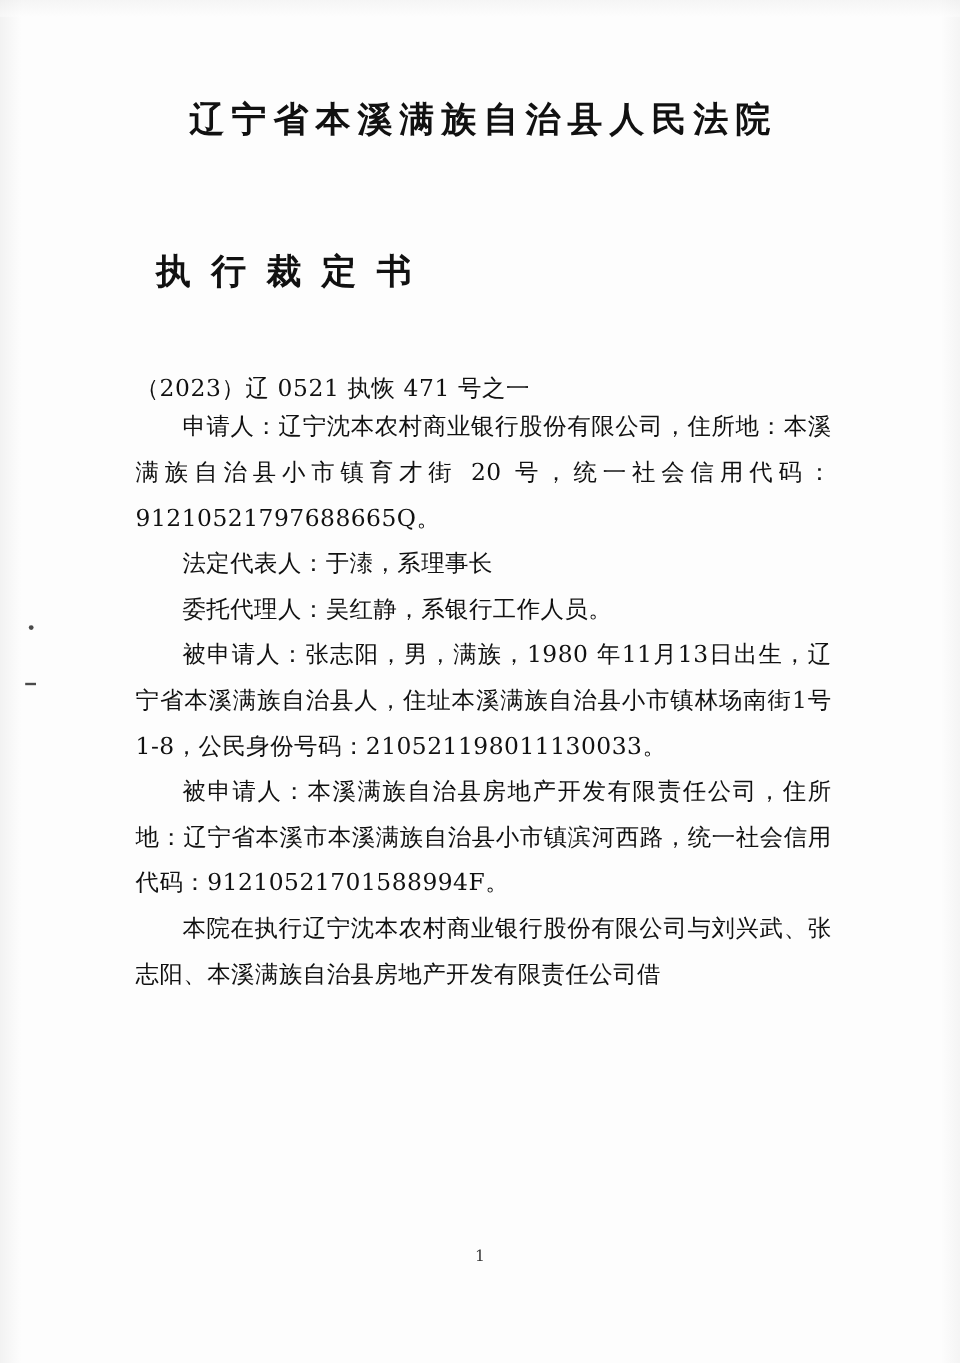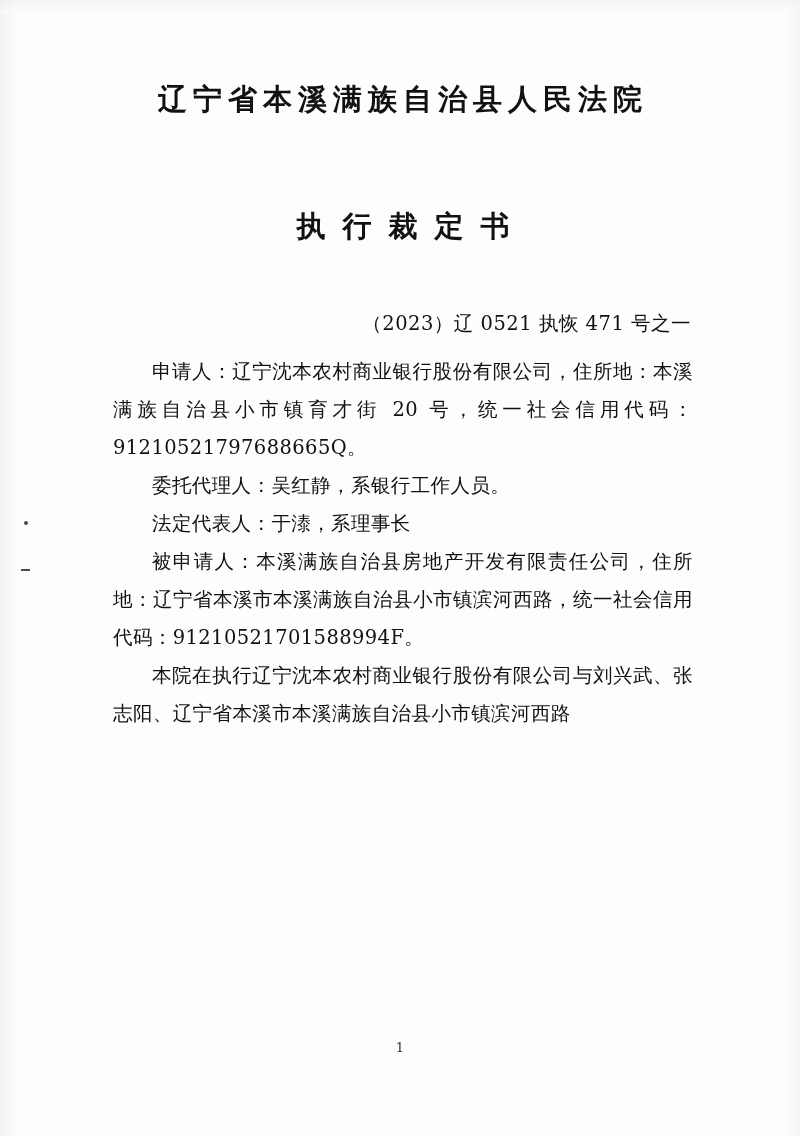--- a/index.html
+++ b/index.html
@@ -56,42 +56,41 @@
     letter-spacing: 6px;
     text-align: center;
     white-space: nowrap;
     margin: 0 0 0 0;
     line-height: 46px;
   }
   .doc-title {
     font-size: 29px;
     font-weight: bold;
     letter-spacing: 17px;
-    text-align: center;
+    text-align: left;
     margin-top: 82px;
     line-height: 44px;
     text-indent: 17px;
   }
   .case-number {
     font-size: 19.5px;
-    text-align: right;
     margin-top: 62px;
     letter-spacing: 0.5px;
     padding-right: 2px;
   }
   .para {
     font-size: 19.5px;
     line-height: 38px;
     text-align: justify;
     text-justify: inter-ideograph;
     text-indent: 2em;
     margin: 0;
     letter-spacing: 0.4px;
   }
-  .para.first-body { margin-top: 16px; }
+  .para.first-body { margin-top: 0; }
   .page-number {
     position: absolute;
     left: 0;
     top: 1040px;
     width: 800px;
     text-align: center;
     font-size: 13px;
     color: #333;
   }
   .margin-mark {
@@ -122,20 +121,21 @@
 
   <div class="margin-mark mark-dot"></div>
   <div class="margin-mark mark-dash"></div>
 
   <div class="content">
     <h1 class="court-title">辽宁省本溪满族自治县人民法院</h1>
     <h2 class="doc-title">执行裁定书</h2>
     <div class="case-number">（2023）辽 0521 执恢 471 号之一</div>
 
     <p class="para first-body">申请人：辽宁沈本农村商业银行股份有限公司，住所地：本溪满族自治县小市镇育才街 20 号，统一社会信用代码：91210521797688665Q。</p>
+    <p class="para">法定代表人：于溙，系理事长</p>
     <p class="para">委托代理人：吴红静，系银行工作人员。</p>
-    <p class="para">法定代表人：于溙，系理事长</p>
+    <p class="para">被申请人：张志阳，男，满族，1980 年11月13日出生，辽宁省本溪满族自治县人，住址本溪满族自治县小市镇林场南街1号1-8，公民身份号码：210521198011130033。</p>
     <p class="para">被申请人：本溪满族自治县房地产开发有限责任公司，住所地：辽宁省本溪市本溪满族自治县小市镇滨河西路，统一社会信用代码：91210521701588994F。</p>
-    <p class="para">本院在执行辽宁沈本农村商业银行股份有限公司与刘兴武、张志阳、辽宁省本溪市本溪满族自治县小市镇滨河西路</p>
+    <p class="para">本院在执行辽宁沈本农村商业银行股份有限公司与刘兴武、张志阳、本溪满族自治县房地产开发有限责任公司借</p>
   </div>
 
   <div class="page-number">1</div>
 </div>
 
 </body></html>

